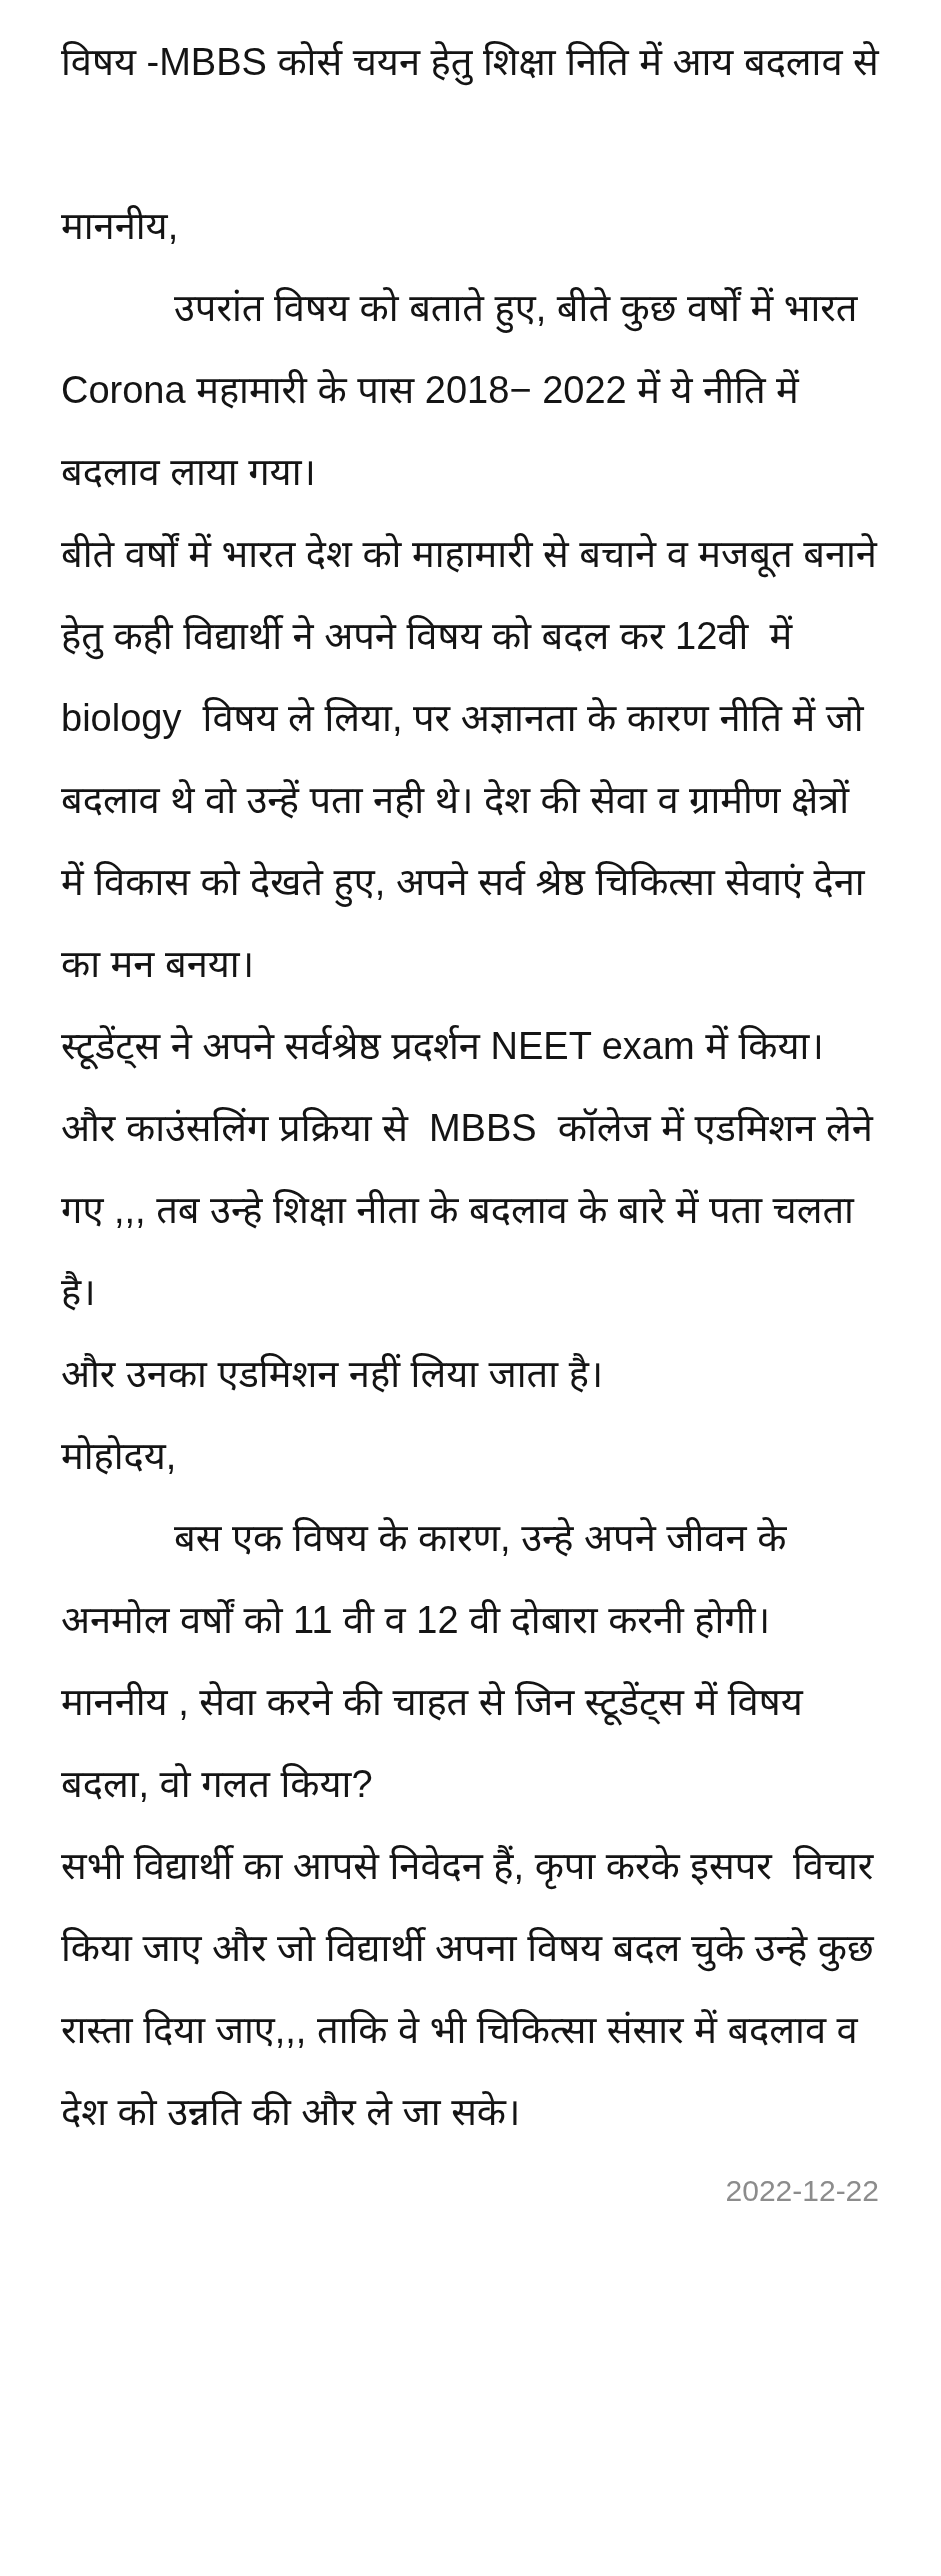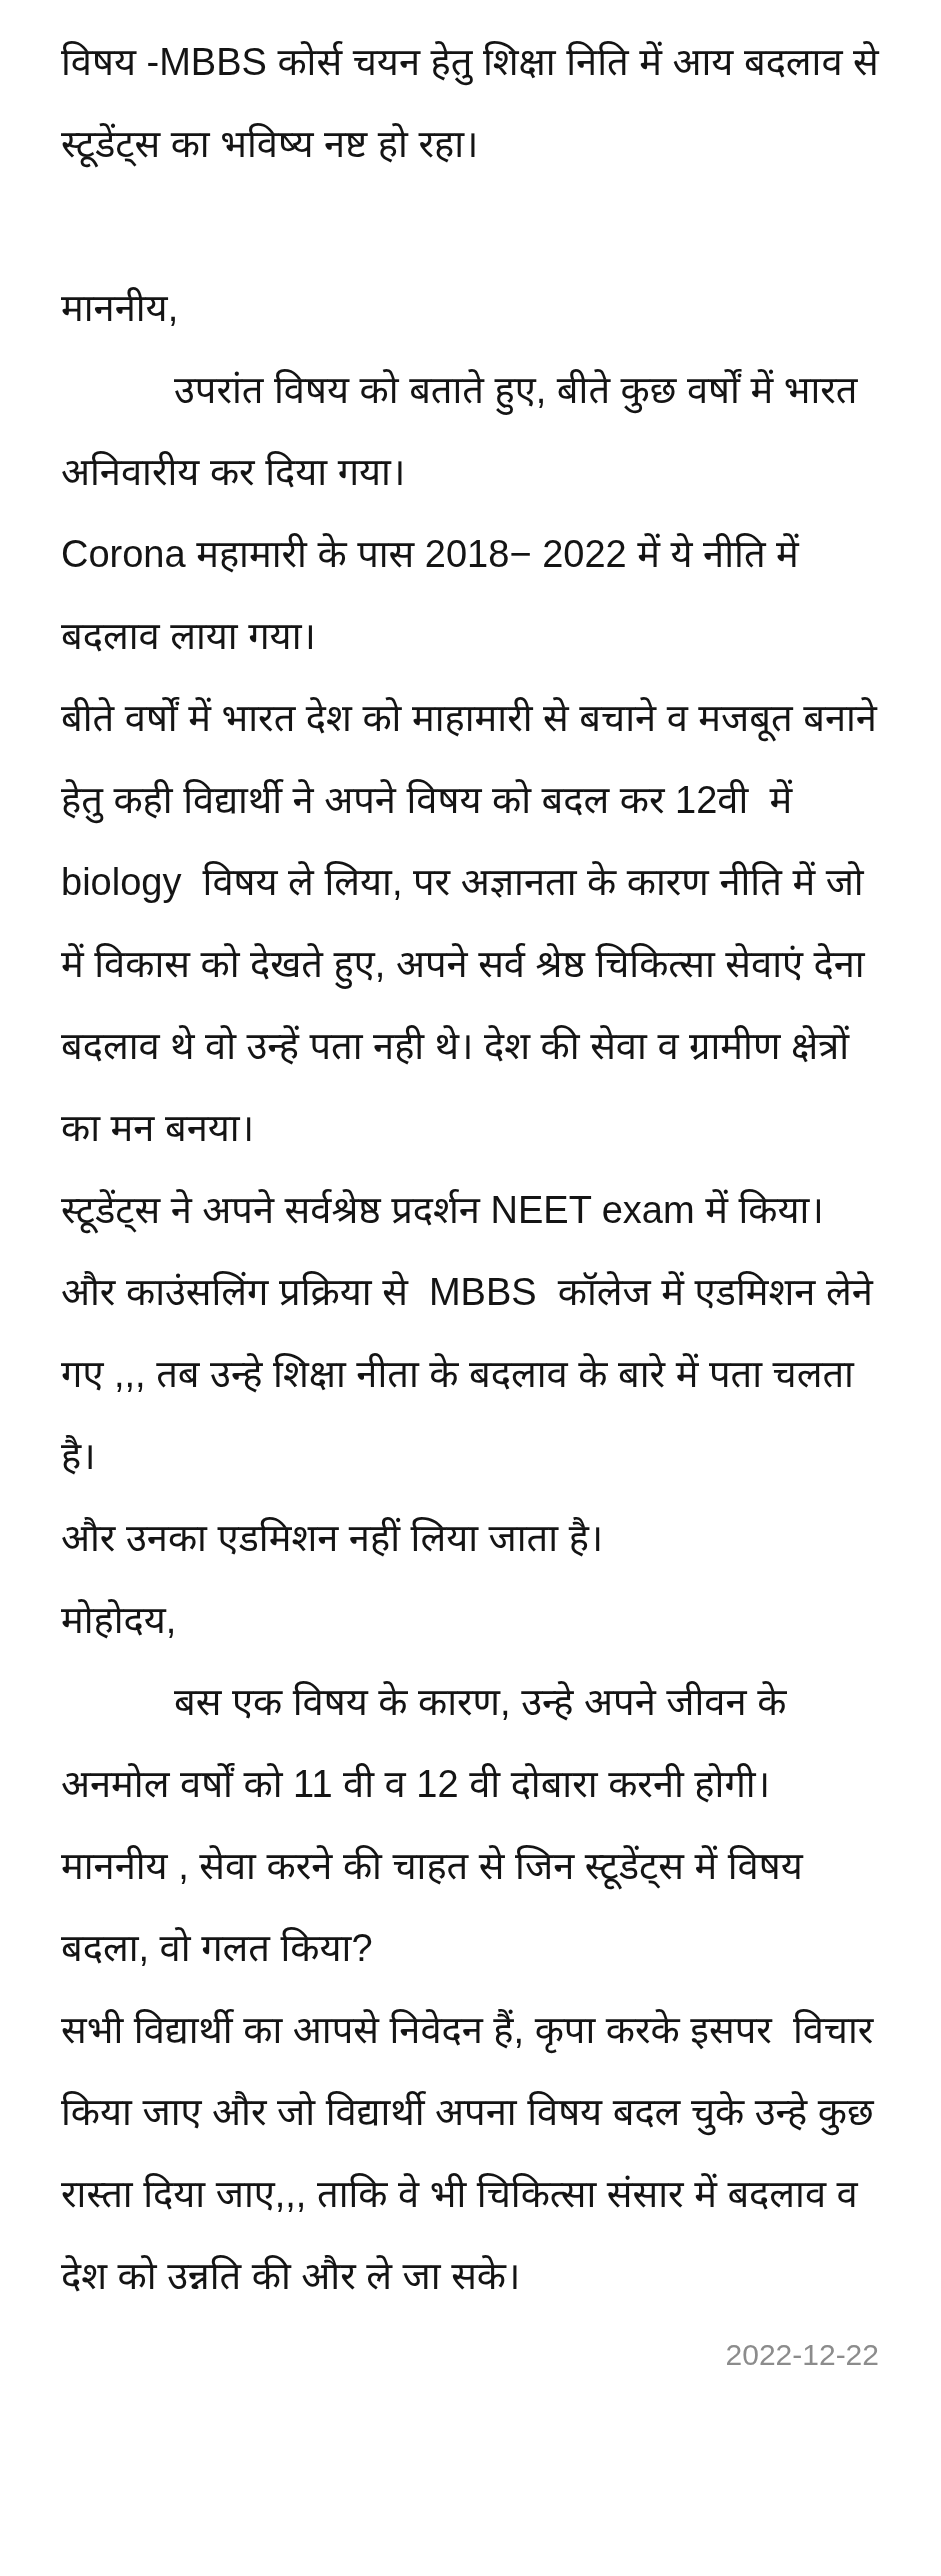--- a/index.html
+++ b/index.html
@@ -41,32 +41,30 @@
     line-height: 37px;
     color: #8c8c8c;
   }
 </style>
 </head>
 <body>
 
 <main class="letter">
   <section class="lines" id="letter-body">
       <div class="line">विषय -MBBS कोर्स चयन हेतु शिक्षा निति में आय बदलाव से</div>
-      <div class="line">स्टूडेंट्स का भविष्य नष्ट हो रहा।</div>
       <div class="line">&nbsp;</div>
       <div class="line">माननीय,</div>
       <div class="line indent">उपरांत विषय को बताते हुए, बीते कुछ वर्षों में भारत</div>
-      <div class="line">अनिवारीय कर दिया गया।</div>
       <div class="line">Corona महामारी के पास 2018− 2022 में ये नीति में</div>
       <div class="line">बदलाव लाया गया।</div>
       <div class="line">बीते वर्षों में भारत देश को माहामारी से बचाने व मजबूत बनाने</div>
       <div class="line">हेतु कही विद्यार्थी ने अपने विषय को बदल कर 12वी  में</div>
       <div class="line">biology  विषय ले लिया, पर अज्ञानता के कारण नीति में जो</div>
+      <div class="line">बदलाव थे वो उन्हें पता नही थे। देश की सेवा व ग्रामीण क्षेत्रों</div>
       <div class="line">में विकास को देखते हुए, अपने सर्व श्रेष्ठ चिकित्सा सेवाएं देना</div>
-      <div class="line">बदलाव थे वो उन्हें पता नही थे। देश की सेवा व ग्रामीण क्षेत्रों</div>
       <div class="line">का मन बनया।</div>
       <div class="line">स्टूडेंट्स ने अपने सर्वश्रेष्ठ प्रदर्शन NEET exam में किया।</div>
       <div class="line">और काउंसलिंग प्रक्रिया से  MBBS  कॉलेज में एडमिशन लेने</div>
       <div class="line">गए ,,, तब उन्हे शिक्षा नीता के बदलाव के बारे में पता चलता</div>
       <div class="line">है।</div>
       <div class="line">और उनका एडमिशन नहीं लिया जाता है।</div>
       <div class="line">मोहोदय,</div>
       <div class="line indent">बस एक विषय के कारण, उन्हे अपने जीवन के</div>
       <div class="line">अनमोल वर्षों को 11 वी व 12 वी दोबारा करनी होगी।</div>
       <div class="line">माननीय , सेवा करने की चाहत से जिन स्टूडेंट्स में विषय</div>

